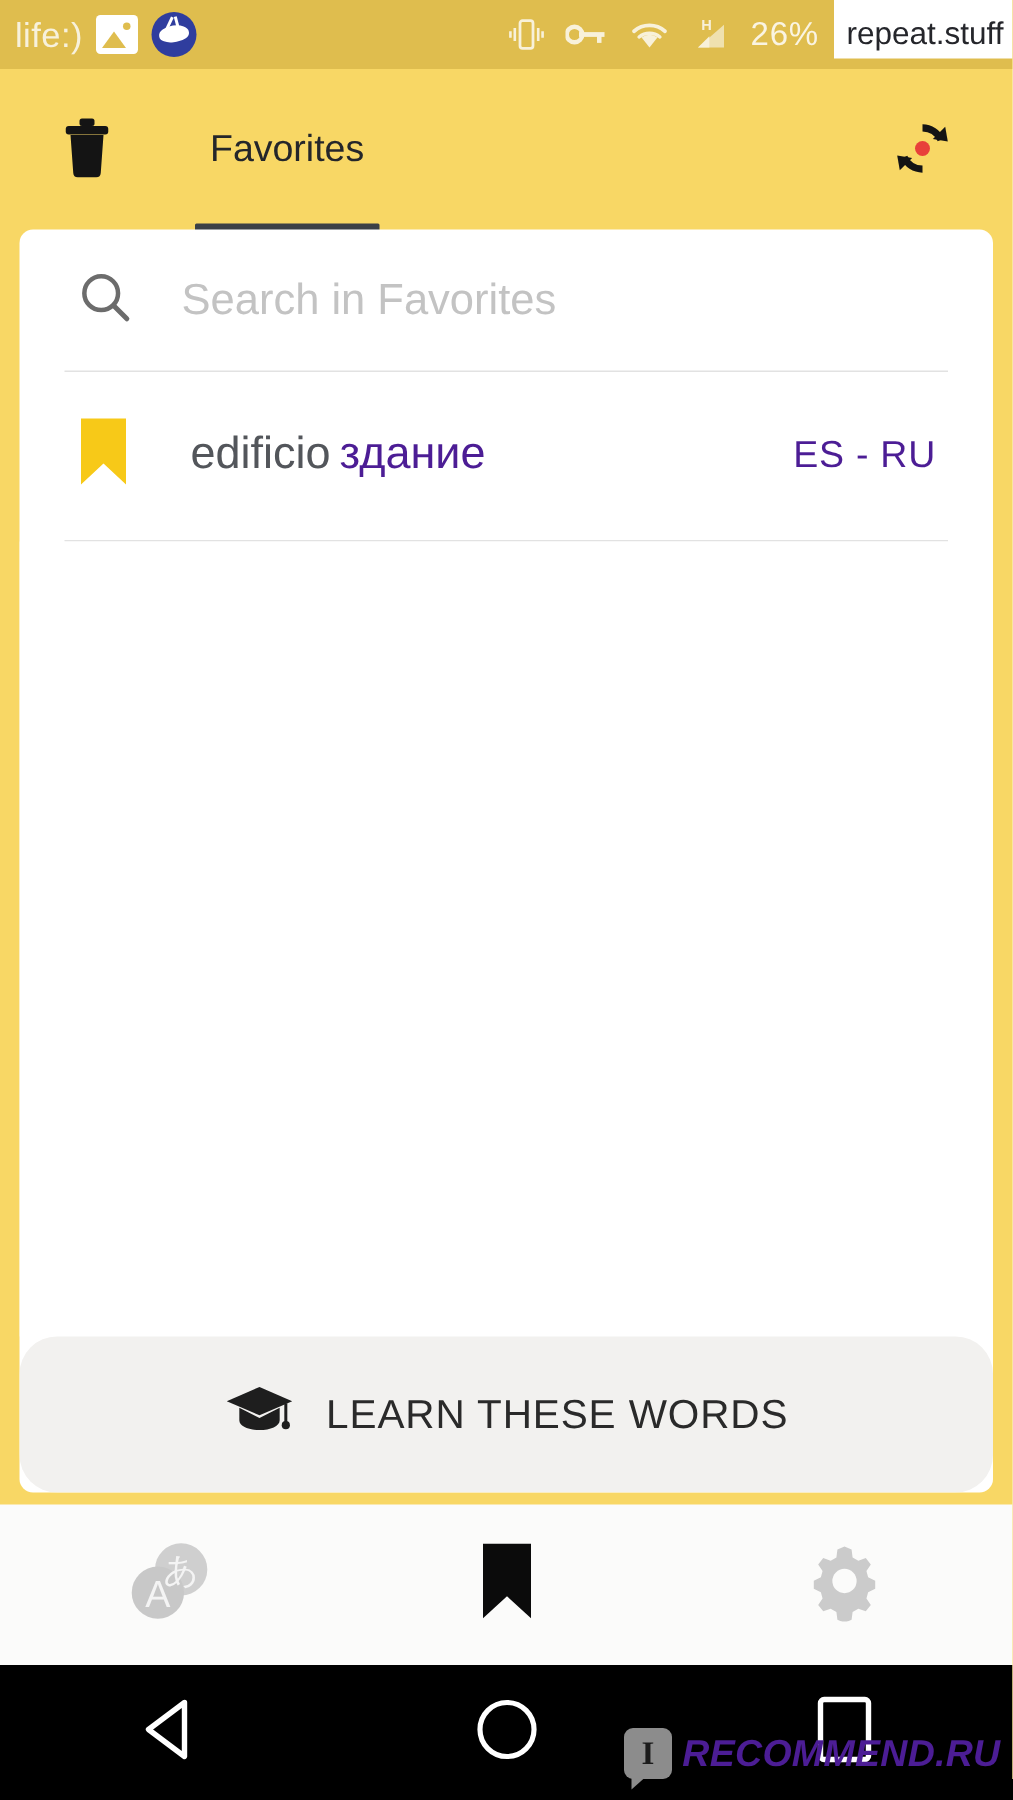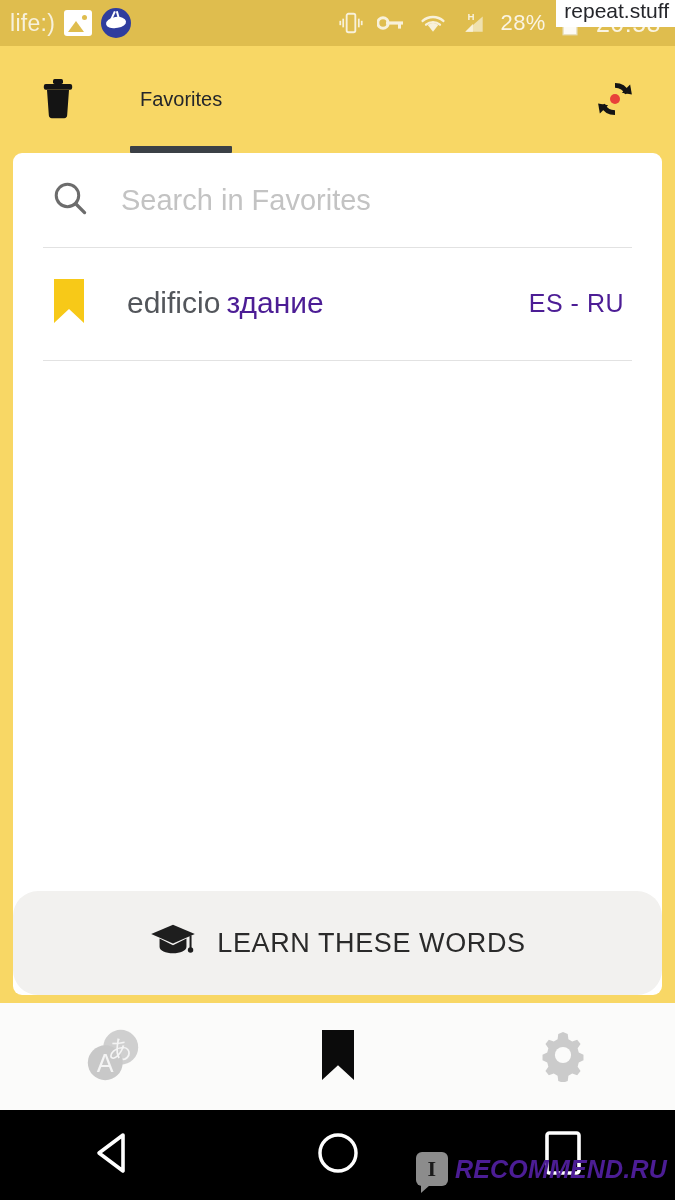--- a/index.html
+++ b/index.html
@@ -54,34 +54,34 @@
     margin-left:auto; display:flex; align-items:center; gap:13px;
     padding-right:4px;
   }
   .sb-ico { opacity:0.95; display:flex; align-items:center; }
   .pct { color:#FAF4E2; font-size:22px; letter-spacing:0.5px; }
   .clock { color:#FAF4E2; font-size:25px; letter-spacing:0.5px; margin-left:2px;}
 
   .watermark-top{
     position:absolute; right:0px; top:0px;
     background:#ffffff; color:#25262b;
-    font-size:21px; padding:0 6px 6px 8px;
+    font-size:21px; padding:12px 6px 6px 8px;
     line-height:1;
     z-index:40;
   }
 
   
   .appbar {
     height:110px; display:flex; align-items:center;
     padding:0 34px; position:relative;
   }
   .trash-btn{ width:48px; height:52px; display:flex; align-items:center; justify-content:center;}
   .tabs { display:flex; align-items:center; gap:30px; margin-left:50px; position:relative; }
   .tab {
-    font-size:20px; padding:6px 8px 10px 8px; position:relative;
+    font-size:25px; padding:6px 8px 10px 8px; position:relative;
   }
   .tab.active { color:#24262a; }
   .tab.inactive { color:#B39B4F; }
   .tab.active .underline{
     position:absolute; left:-2px; right:-2px; bottom:-32px; height:7px;
     background:#3B4046; border-radius:1px;
   }
   .sync-btn{ margin-left:auto; width:52px;height:52px;display:flex;align-items:center;justify-content:center;}
 
   
@@ -191,21 +191,21 @@
           <path d="M6.2 11.4 A9 9 0 0 1 17.8 11.4" fill="none" stroke="#FAF4E2" stroke-width="1.9" stroke-linecap="round"></path>
         </svg>
       </span>
       <span class="sb-ico" style="position:relative;">
         <svg width="26" height="26" viewBox="0 0 24 24">
           <text x="6" y="9" font-size="9" font-family="Liberation Sans" fill="#FAF4E2" font-weight="bold">H</text>
           <path d="M4 20 L20 20 L20 6 Z" fill="#F0E3B5"></path>
           <path d="M4 20 L11 20 L11 13 Z" fill="#FAF4E2"></path>
         </svg>
       </span>
-      <span class="pct">28%</span>
+      <span class="pct">26%</span>
       <span class="sb-ico">
         <svg width="22" height="28" viewBox="0 0 16 26">
           <rect x="5" y="0.5" width="6" height="3" fill="#E8E0C2"></rect>
           <rect x="1" y="3.5" width="14" height="21" fill="#E8E0C2"></rect>
           <rect x="2.2" y="12" width="11.6" height="11.3" fill="#FFFFFF"></rect>
         </svg>
       </span>
       <span class="clock">20:58</span>
     </div>
     <div class="watermark-top">repeat.stuff</div>

